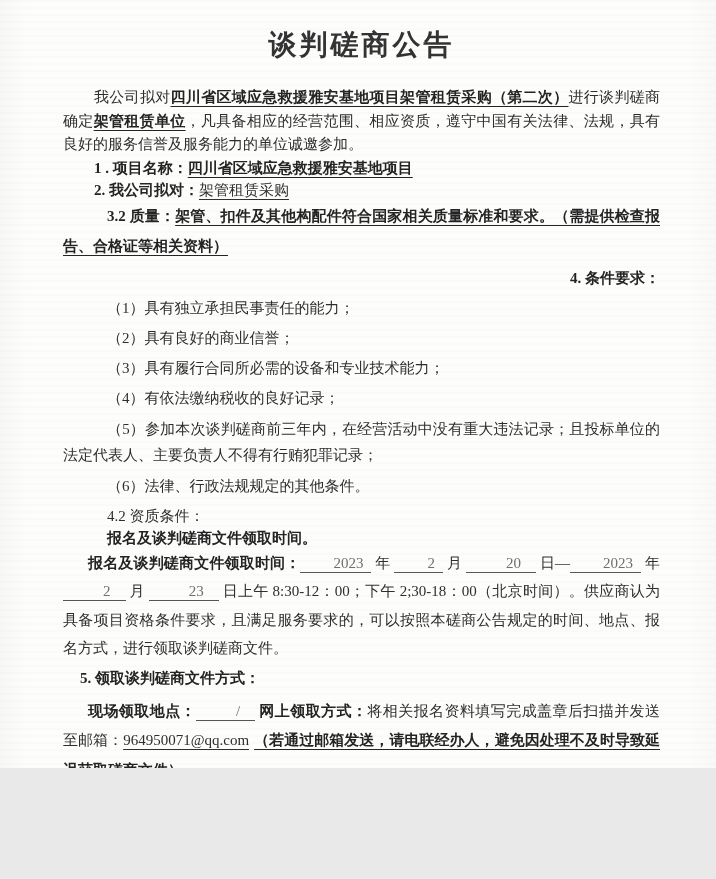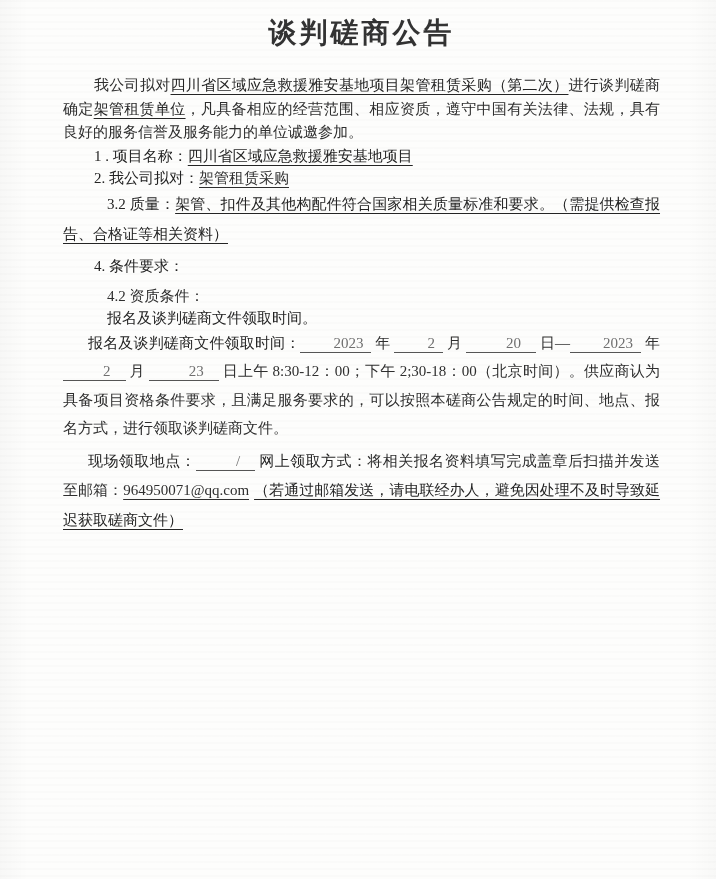--- a/index.html
+++ b/index.html
@@ -1,54 +1,54 @@
 <!DOCTYPE html>
 <html><head>
 <meta charset="utf-8">
 <style>
   html,body { margin:0; padding:0; background:#e9e9e9; }
   .page {
     position:relative;
-    width:716px; height:879px;
+    width:716px; height:768px;
     box-sizing:border-box;
     margin:0 auto;
     background:#fdfdfc;
     background-image:
       repeating-linear-gradient(180deg, rgba(0,0,0,0.010) 0px, rgba(0,0,0,0.010) 2px, rgba(255,255,255,0) 2px, rgba(255,255,255,0) 7px),
       linear-gradient(90deg, rgba(0,0,0,0.025) 0%, rgba(0,0,0,0.0) 4%, rgba(0,0,0,0.0) 96%, rgba(0,0,0,0.02) 100%);
     font-family:"Liberation Serif","DejaVu Serif",serif;
     color:#2e2e2e;
-    padding:12px 56px 0 63px;
+    padding:24px 56px 0 63px;
     overflow:hidden;
   }
   .title {
     margin:2px 0 0;
     font-size:28px;
     font-weight:bold;
     letter-spacing:3px;
     text-align:center;
     color:#333;
   }
   p { margin:0; font-size:15px; }
-  .b  { font-weight:normal; color:#242424; }
+  .b  { font-weight:bold; color:#242424; }
   .ul { text-decoration:underline; text-underline-offset:3.5px; text-decoration-thickness:1px; }
   .faded { color:#8f8f8f; text-decoration-color:#9a9a9a; }
   .blank {
     display:inline-block;
     border-bottom:1px solid #555;
     padding:0 8px;
     color:#6f6f6f;
     line-height:17px;
   }
   .blank.wide { padding:0 15px; }
   .intro { margin-top:22px; line-height:23.5px; text-indent:31px; text-align:justify; }
   .item12 { margin-left:31px; line-height:22px; }
   .h3 { margin-left:31px; line-height:26px; margin-top:3px; }
   .sub3 { line-height:30px; text-indent:44px; text-align:justify; }
-  .h4 { margin-left:31px; line-height:30px; margin-top:2px; }
+  .h4 { margin-left:31px; line-height:30px; margin-top:2px;text-align:right; }
   .h41 { text-indent:44px; line-height:30px; margin-top:6px; }
   .cond { text-indent:44px; line-height:30px; text-align:justify; }
   .cond.wrap2 { line-height:26px; margin:3px 0; }
   .h42 { text-indent:44px; line-height:22px; margin-top:4px; }
   .h42v { text-indent:44px; line-height:22px; }
   .signup { line-height:28.5px; text-indent:25px; text-align:justify; }
   .h5 { text-indent:17px; line-height:30px; }
   .pickup { margin-top:4px; line-height:29.5px; text-indent:25px; text-align:justify; }
   .note { margin-left:5px; }
 </style>
@@ -65,22 +65,31 @@
 
   <p class="item12"><span class="b">2.</span>&nbsp;<span class="b">我公司拟对：</span><span class="ul">架管租赁采购</span></p>
 
 
 
   <p class="sub3"><span class="b">3.2 质量：</span><span class="b ul">架管、扣件及其他构配件符合国家相关质量标准和要求。（需提供检查报告、合格证等相关资料）</span></p>
 
   <p class="h4 b">4. 条件要求：</p>
 
 
+  <div>
+    <p class="cond">（1）具有独立承担民事责任的能力；</p>
+    <p class="cond">（2）具有良好的商业信誉；</p>
+    <p class="cond">（3）具有履行合同所必需的设备和专业技术能力；</p>
+    <p class="cond">（4）有依法缴纳税收的良好记录；</p>
+    <p class="cond wrap2">（5）参加本次谈判磋商前三年内，在经营活动中没有重大违法记录；且投标单位的法定代表人、主要负责人不得有行贿犯罪记录；</p>
+    <p class="cond">（6）法律、行政法规规定的其他条件。</p>
+  </div>
 
   <p class="h42">4.2 资质条件：</p>
   <p class="h42v b">报名及谈判磋商文件领取时间。</p>
 
   <p class="signup"><span class="b">报名及谈判磋商文件领取时间：</span><span class="blank">2023</span><span> 年 </span><span class="blank">2</span><span> 月 </span><span class="blank wide">20</span><span> 日—</span><span class="blank">2023</span><span> 年 </span><span class="blank wide">2</span><span> 月 </span><span class="blank wide">23</span><span> 日上午 8:30-12：00；下午 2;30-18：00（北京时间）。供应商认为具备项目资格条件要求，且满足服务要求的，可以按照本磋商公告规定的时间、地点、报名方式，进行领取谈判磋商文件。</span></p>
 
+  <p class="h5 b">5. 领取谈判磋商文件方式：</p>
 
   <p class="pickup"><span class="b">现场领取地点：</span><span class="blank wide">/</span> <span class="b">网上领取方式：</span><span>将相关报名资料填写完成盖章后扫描并发送至邮箱：</span><span class="ul">964950071@qq.com</span><span class="b ul note">（若通过邮箱发送，请电联经办人，避免因处理不及时导致延迟获取磋商文件）</span></p>
 
 </div>
 
 </body></html>

